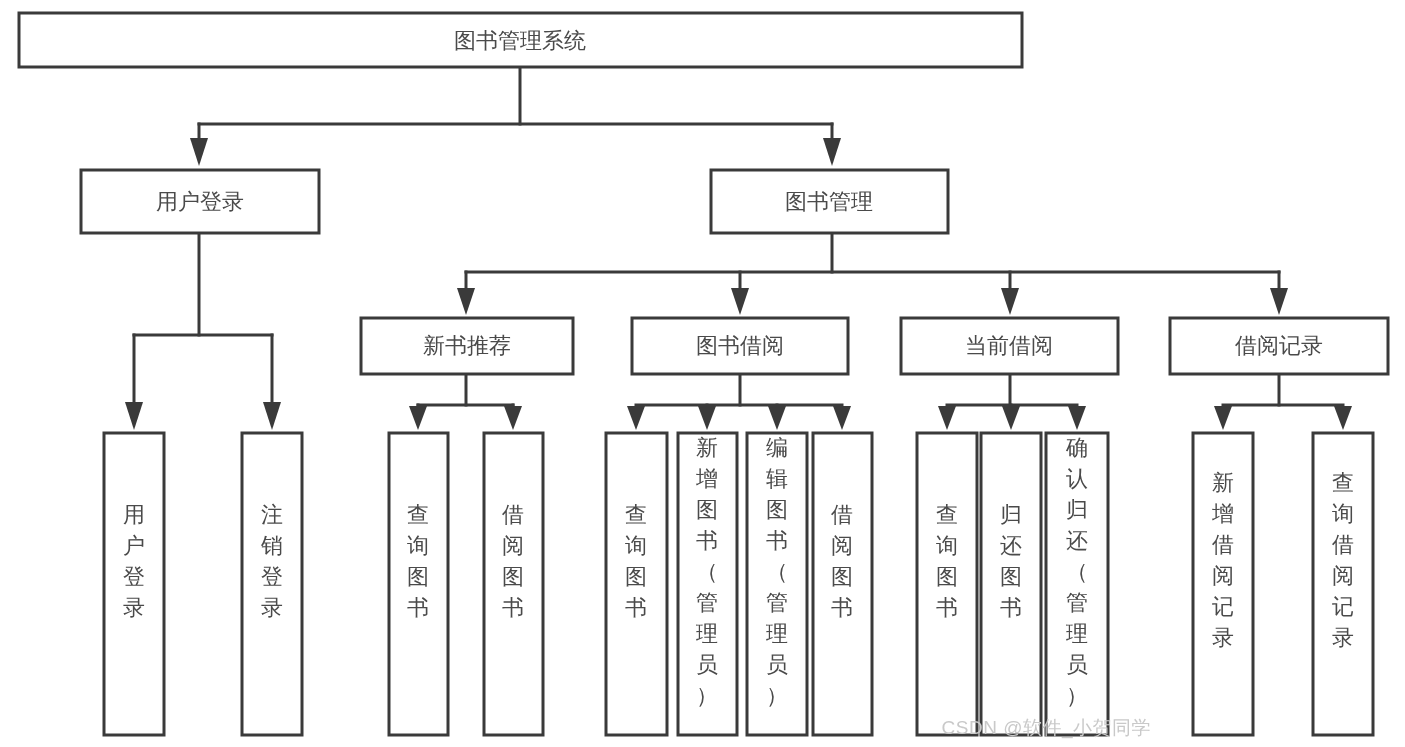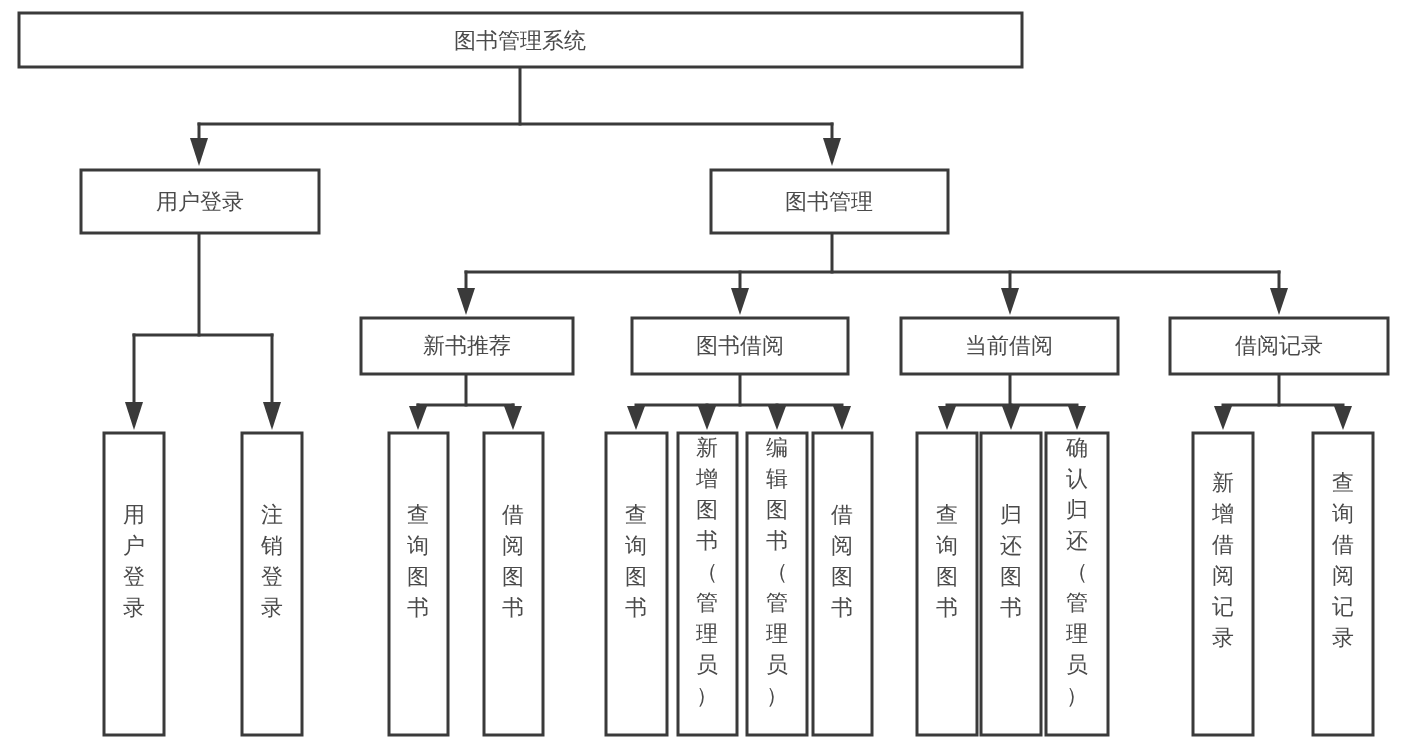--- a/index.html
+++ b/index.html
@@ -208,13 +208,14 @@
     <g>
       <rect class="node-box" x="1193" y="433" width="60" height="302"></rect>
       <text class="node-label-vertical" x="1223" y="490"><tspan x="1223" dy="0">新</tspan><tspan x="1223" dy="31">增</tspan><tspan x="1223" dy="31">借</tspan><tspan x="1223" dy="31">阅</tspan><tspan x="1223" dy="31">记</tspan><tspan x="1223" dy="31">录</tspan></text>
     </g>
     <g>
       <rect class="node-box" x="1313" y="433" width="60" height="302"></rect>
       <text class="node-label-vertical" x="1343" y="490"><tspan x="1343" dy="0">查</tspan><tspan x="1343" dy="31">询</tspan><tspan x="1343" dy="31">借</tspan><tspan x="1343" dy="31">阅</tspan><tspan x="1343" dy="31">记</tspan><tspan x="1343" dy="31">录</tspan></text>
     </g>
   </svg>
 
+  <div class="watermark">CSDN @软件_小贺同学</div>
 </div>
 
 </body></html>

